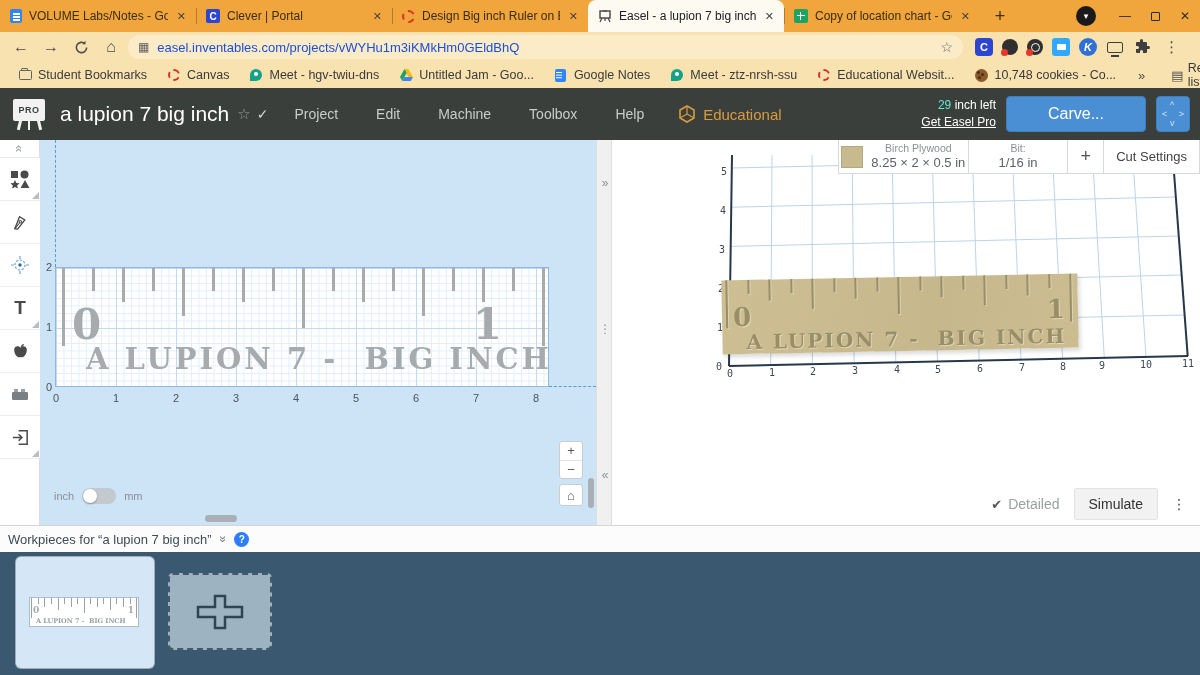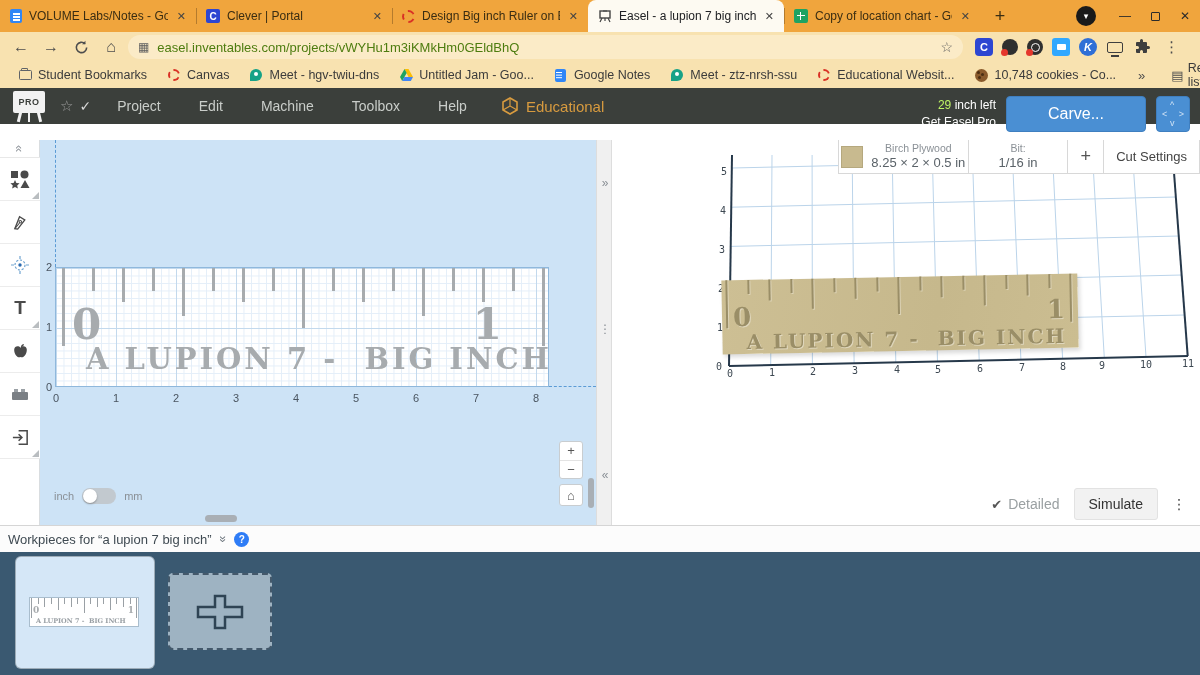--- a/index.html
+++ b/index.html
@@ -28,21 +28,21 @@
   .win-zone { position:absolute; right:0; top:0; height:32px; display:flex; align-items:center; gap:0; }
   .profile-btn { width:20px; height:20px; border-radius:50%; background:#1a1a1a; color:#fff; font-size:9px; display:flex; align-items:center; justify-content:center; margin-right:14px; }
   .winbtn { width:30px; height:32px; display:flex; align-items:center; justify-content:center; font-size:12px; color:#2b2b2b; }
   .winbtn .restore-glyph { width:9px; height:9px; border:1.4px solid #2b2b2b; border-radius:1px; }
 
   
   .navbar { position:absolute; left:0; top:32px; width:1200px; height:30px; background:#F8E2B0; display:flex; align-items:center; padding:0 8px; gap:4px; }
   .navicon { width:26px; height:26px; display:flex; align-items:center; justify-content:center; font-size:16px; color:#4d4d4d; border-radius:50%; }
   .urlpill { flex:0 0 835px; height:24px; background:#FBEBC7; border-radius:12px; display:flex; align-items:center; padding:0 10px; gap:8px; }
   .url-site-icon { font-size:12px; color:#5f5f5f; }
-  .url-text { flex:1; font-size:13px; color:#4d7c0f; white-space:nowrap; overflow:hidden; }
+  .url-text { flex:1; font-size:13px; color:#1d4ed8; white-space:nowrap; overflow:hidden; }
   .url-star { font-size:14px; color:#5f5f5f; }
   .extrow { display:flex; align-items:center; gap:9px; margin-left:8px; }
   .ext { width:18px; height:18px; position:relative; display:flex; align-items:center; justify-content:center; }
   .ext-clever { background:#2D46D2; border-radius:4px; }
   .ext-clever::after { content:"C"; color:#fff; font-weight:bold; font-size:11px; }
   .ext-dark-dot { background:#2f2f2f; border-radius:50%; width:16px; height:16px; }
   .ext-dark-dot::after { content:""; position:absolute; left:-1px; bottom:-1px; width:7px; height:7px; border-radius:50%; background:#E5372C; }
   .ext-target { background:#2f2f2f; border-radius:50%; width:16px; height:16px; }
   .ext-target::before { content:""; width:7px; height:7px; border:1.5px solid #fff; border-radius:50%; }
   .ext-target::after { content:""; position:absolute; left:-1px; bottom:-1px; width:7px; height:7px; border-radius:50%; background:#E5372C; }
@@ -66,37 +66,37 @@
   .bk-docs { width:11px; height:13px; background:#3086F6; border-radius:2px; }
   .bk-docs::after { content:""; position:absolute; left:2.5px; top:3.5px; width:6px; height:1.2px; background:#fff; box-shadow:0 2.6px 0 #fff, 0 5.2px 0 #fff; }
   .bk-cookie { width:13px; height:13px; background:#8a5a2b; border-radius:50%; }
   .bk-cookie::after { content:""; position:absolute; left:3px; top:3px; width:3px; height:3px; border-radius:50%; background:#4c2e12; box-shadow:4px 2px 0 #4c2e12, 1px 5px 0 #4c2e12; }
   .bk-spacer { flex:1; }
   .bk-more { font-size:13px; color:#4d4d4d; padding:0 6px; }
   .bk-divider { width:1px; height:16px; background:rgba(0,0,0,.2); margin:0 6px; }
   .bk-readlist-icon { font-size:13px; color:#4d4d4d; }
 
   
-  .easelbar { position:absolute; left:0; top:88px; width:1200px; height:36px; background:#3B3F3B; display:flex; align-items:center; color:#fff; }
+  .easelbar { position:absolute; left:0; top:88px; width:1200px; height:52px; background:#3B3F3B; display:flex; align-items:center; color:#fff; }
   .easel-logo { width:38px; height:34px; margin:0 12px 0 10px; position:relative; }
   .easel-logo .canvas-part { position:absolute; left:3px; top:2px; width:32px; height:22px; background:#f2f2f2; border-radius:2px; display:flex; align-items:center; justify-content:center; }
   .easel-logo .canvas-part span { font-size:9px; font-weight:bold; color:#3B3F3B; letter-spacing:.5px; }
   .easel-logo .leg { position:absolute; top:23px; width:2.5px; height:10px; background:#f2f2f2; }
   .easel-logo .leg.l { left:8px; transform:rotate(14deg); }
   .easel-logo .leg.r { right:8px; transform:rotate(-14deg); }
   .easel-logo .leg.m { left:17.5px; }
   .proj-title { font-size:21px; font-weight:400; color:#fff; margin-right:8px; }
   .title-star { color:#9a9a9a; font-size:15px; margin-right:6px; }
   .title-check { color:#d8d8d8; font-size:14px; margin-right:26px; }
   .easel-menu { display:flex; gap:38px; font-size:14px; color:#C9CDC9; margin-right:34px; }
   .brand { display:flex; align-items:center; gap:7px; color:#D89B3F; font-size:15px; }
   .brand svg { display:block; }
   .easel-right { position:absolute; right:10px; top:0; height:52px; display:flex; align-items:center; gap:10px; }
   .days-block { text-align:right; font-size:12px; line-height:1.45; color:#fff; }
-  .days-num { color:#bef264;text-align:right; }
+  .days-num { color:#5eead4;text-align:right; }
   .get-pro { text-decoration:underline; color:#fff; }
   .carve-btn { width:140px; height:36px; background:#4A8FD3; border:1px solid #3f7fc0; border-radius:4px; color:#fff; font-size:16px; display:flex; align-items:center; justify-content:center; }
   .pan-btn { width:34px; height:36px; background:#4A8FD3; border:1px solid #3f7fc0; border-radius:4px; position:relative; color:#cfe2f5; font-size:9px; }
   .pan-btn span { position:absolute; }
   .pan-up { top:3px; left:13px; } .pan-down { bottom:3px; left:13px; } .pan-left { left:5px; top:12px; } .pan-right { right:5px; top:12px; }
 
   
   .main { position:absolute; left:0; top:140px; width:1200px; height:385px; }
 
   .toolcol { position:absolute; left:0; top:0; width:40px; height:385px; background:#fff; border-right:1px solid #d9dde0; }
@@ -325,20 +325,21 @@
 
   <div class="easelbar">
     <div class="easel-logo">
       <div class="canvas-part">
           <span>PRO</span>
         </div>
       <div class="leg l"></div>
         <div class="leg m"></div>
         <div class="leg r"></div>
     </div>
+    <span class="proj-title">a lupion 7 big inch</span>
     <span class="title-star">☆</span>
     <span class="title-check">✓</span>
     <div class="easel-menu">
       <span>Project</span>
       <span>Edit</span>
       <span>Machine</span>
       <span>Toolbox</span>
       <span>Help</span>
     </div>
     <div class="brand">

